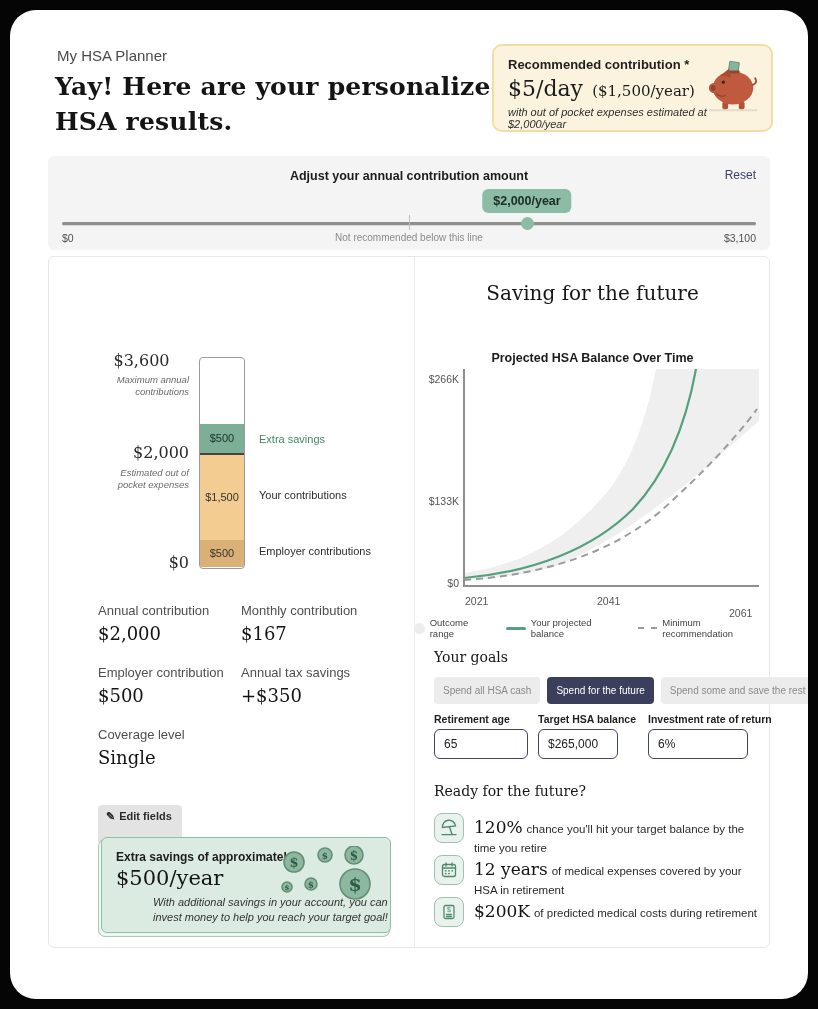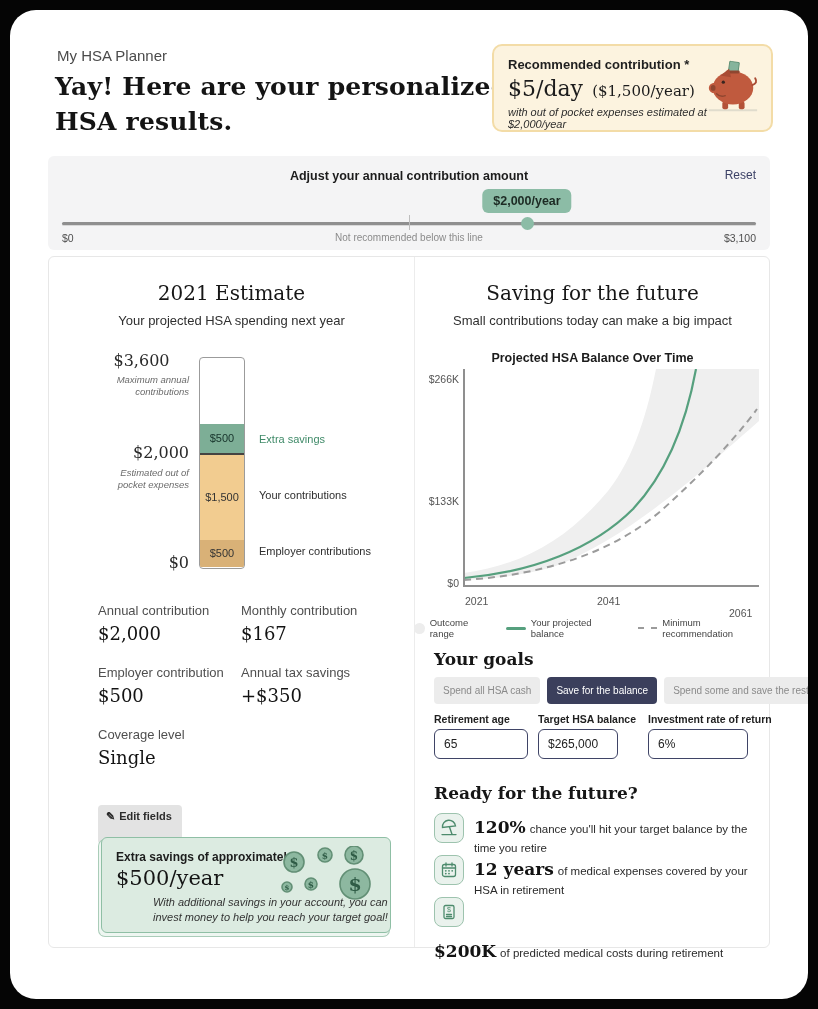--- a/index.html
+++ b/index.html
@@ -75,38 +75,38 @@
   .ytick { width:44px; text-align:right; left:366px; font-size:10.5px; color:#555; }
   .xticks { left:414px; top:338px; width:296px; font-size:10.5px; color:#555; }
   .xticks span { position:absolute; }
   .legend { left:365px; width:357px; top:360px; display:flex; justify-content:center; gap:13px; font-size:9.5px; color:#444; align-items:center; }
   .legend-item { display:flex; align-items:center; gap:5px; }
   .sw-band { width:11px; height:11px; border-radius:50%; background:#ededed; }
   .sw-line { width:20px; height:3px; background:#56a07e; border-radius:2px; }
   .sw-dash { width:20px; border-top:2px dashed #9b9b9b; }
 
   
-  .goals-title, .ready-title { left:385px; font-family:"DejaVu Serif", serif; font-size:17px; font-weight:bold; color:#161616; }
+  .goals-title, .ready-title { left:385px; font-family:"DejaVu Serif", serif; font-size:14px; font-weight:normal; color:#161616; }
   .goals-title { top:392px; }
   .goal-btns { left:385px; top:420px; display:flex; gap:7px; }
   .goal-btn { height:27px; padding:0 9px; border:none; border-radius:4px; background:#ececec; color:#8a8a8a; font-family:inherit; font-size:10px; cursor:pointer; white-space:nowrap; }
   .goal-btn.selected { background:#3b3f5c; color:#ffffff; }
   .field-label { top:456px; font-size:10.5px; font-weight:bold; color:#1f1f1f; white-space:nowrap; }
   .field-input { top:472px; height:30px; border:1.5px solid #3f4466; border-radius:6px; background:#fff; font-family:inherit; font-size:12px; color:#222; padding:0 9px; }
   .fl1,.fi1 { left:385px; } .fi1 { width:94px; }
   .fl2,.fi2 { left:489px; } .fi2 { width:80px; }
   .fl3,.fi3 { left:599px; } .fi3 { width:100px; }
 
   
   .ready-title { top:526px; }
   .ready-row { left:385px; width:330px; display:flex; gap:10px; align-items:flex-start; }
-  .rr1 { top:556px; } .rr2 { top:598px; } .rr3 { top:640px;flex-direction:column; }
+  .rr1 { top:556px; } .rr2 { top:598px; } .rr3 { top:640px; }
   .ready-icon { flex:0 0 30px; width:30px; height:30px; background:#eaf2ed; border:1px solid #9dc3ae; border-radius:8px; display:flex; align-items:center; justify-content:center; }
   .ready-text { font-size:11.5px; color:#2b2b2b; line-height:1.45; padding-top:2px; }
-  .ready-value { font-family:"DejaVu Serif", serif; font-size:17px; font-weight:bold; color:#131313; margin-right:4px; }
+  .ready-value { font-family:"DejaVu Serif", serif; font-size:17px; font-weight:normal; color:#131313; margin-right:4px; }
 </style>
 </head>
 <body>
 
 <div class="screen">
 
   <div class="abs eyebrow">My HSA Planner</div>
   <h1 class="abs page-title">Yay! Here are your personalized HSA results.</h1>
 
   <div class="abs rec-card">
@@ -144,22 +144,20 @@
       <div class="handle"></div>
     </div>
     <div class="abs slider-min">$0</div>
     <div class="abs slider-max">$3,100</div>
     <div class="abs tick-note">Not recommended below this line</div>
   </div>
 
   <div class="abs main-panel">
     <div class="abs divider"></div>
 
-    <div class="abs col-title left-title">2021 Estimate</div>
-    <div class="abs col-sub left-sub">Your projected HSA spending next year</div>
 
     <div class="abs axis-val" style="top:94px;text-align:center;">$3,600</div>
     <div class="abs axis-cap" style="top:117px;">Maximum annual contributions</div>
     <div class="abs axis-val" style="top:186px;">$2,000</div>
     <div class="abs axis-cap" style="top:210px;">Estimated out of pocket expenses</div>
     <div class="abs axis-val" style="top:296px;">$0</div>
 
     <div class="abs bar">
       <div class="seg seg-extra">$500</div>
       <div class="seg seg-your">$1,500</div>
@@ -214,21 +212,20 @@
             <text x="76" y="14" font-size="12">$</text>
             <text x="9" y="44" font-size="7">$</text>
             <text x="33" y="42" font-size="9">$</text>
             <text x="77" y="45" font-size="19">$</text>
           </g>
         </svg>
       </span>
     </div>
 
     <div class="abs col-title right-title">Saving for the future</div>
-    <div class="abs col-sub right-sub">Small contributions today can make a big impact</div>
 
     <div class="abs chart-title">Projected HSA Balance Over Time</div>
 
     <div class="abs ytick" style="top:116px;">$266K</div>
     <div class="abs ytick" style="top:238px;">$133K</div>
     <div class="abs ytick" style="top:320px;">$0</div>
 
     <svg class="abs plot" width="296" height="222" viewBox="0 0 296 222">
       <path d="M1 204 C 60 196, 105 170, 145 122 C 172 88, 185 40, 193 0 L 296 0 L 296 52 C 250 92, 170 168, 90 198 C 55 208, 20 210, 1 211 Z" fill="#efefef"></path>
       <path d="M1 211 C 80 206, 150 184, 200 140 C 240 104, 272 70, 294 40" fill="none" stroke="#9b9b9b" stroke-width="2" stroke-dasharray="7 5"></path>
@@ -252,21 +249,21 @@
       </div>
       <div class="legend-item">
         <span class="sw-dash"></span>
         <span>Minimum recommendation</span>
       </div>
     </div>
 
     <div class="abs goals-title">Your goals</div>
     <div class="abs goal-btns">
       <button class="goal-btn">Spend all HSA cash</button>
-      <button class="goal-btn selected">Save for the balance</button>
+      <button class="goal-btn selected">Spend for the future</button>
       <button class="goal-btn">Spend some and save the rest</button>
     </div>
 
     <div class="abs field-label fl1">Retirement age</div>
     <div class="abs field-label fl2">Target HSA balance</div>
     <div class="abs field-label fl3">Investment rate of return</div>
     <input class="abs field-input fi1" value="65" style="">
     <input class="abs field-input fi2" value="$265,000" style="">
     <input class="abs field-input fi3" value="6%" style="">
 

